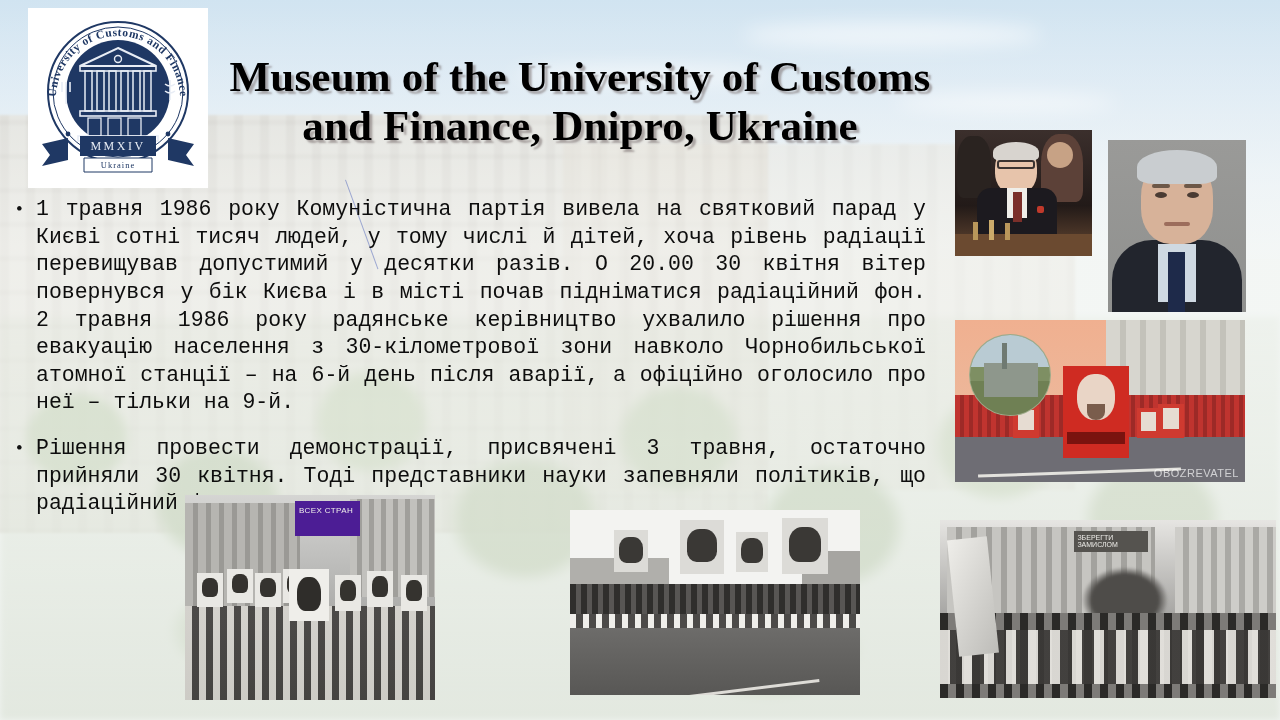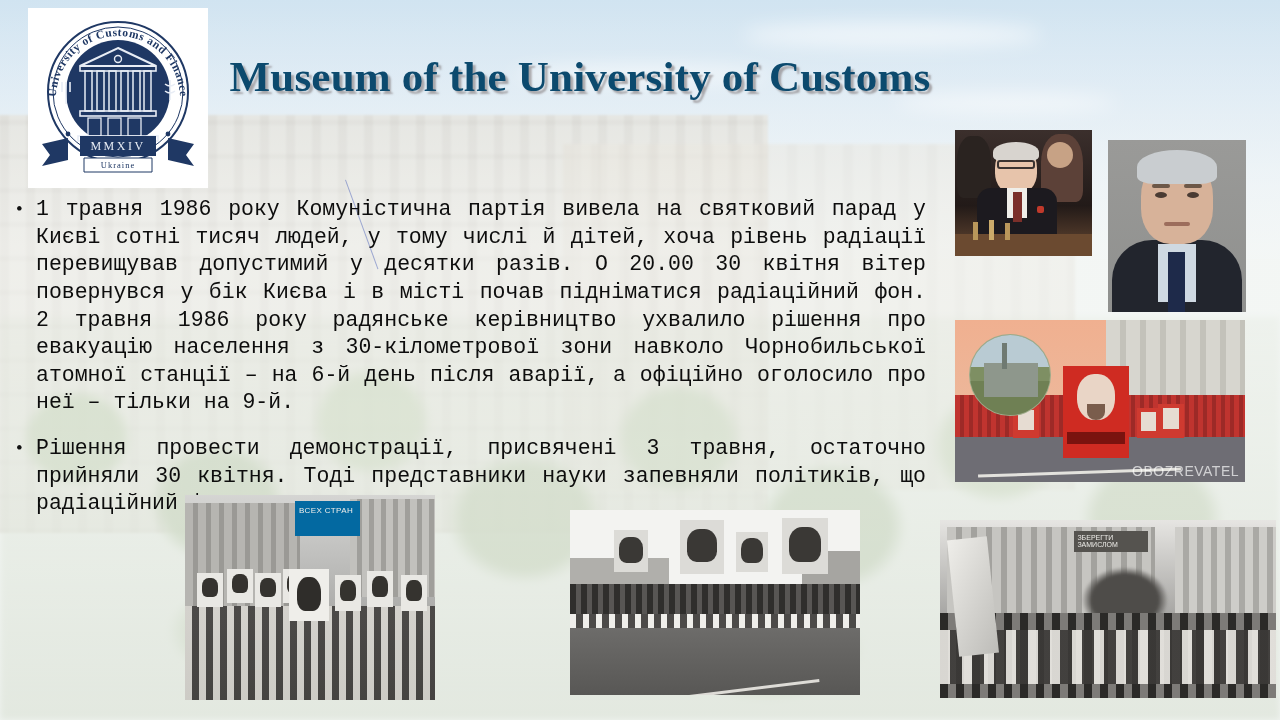--- a/index.html
+++ b/index.html
@@ -77,21 +77,21 @@
   .logo-box svg { display: block; }
 
   
   .title {
     position: absolute; left: 205px; top: 52px; width: 750px;
     text-align: center;
     font-family: "Liberation Serif", serif;
     font-weight: bold;
     font-size: 43px;
     line-height: 1.14;
-    color: #0c4a6e;
+    color: #000000;
     text-shadow: 3px 3px 2px rgba(120,110,110,.55);
     letter-spacing: .2px;
   }
 
   
   .body-block { position: absolute; left: 14px; top: 196px; width: 912px; }
   .bullet-row {
     display: flex; align-items: flex-start;
     font-size: 21.5px; line-height: 1.285;
     color: #0d0d0d;
@@ -165,32 +165,32 @@
   #ph-parade-lenin .inset {
       position:absolute; left:14px; top:14px; width:82px; height:82px; border-radius:50%;
       overflow:hidden; background:#7e8f63; border:1px solid rgba(255,255,255,.25);
   }
   #ph-parade-lenin .inset .isky { position:absolute; left:0; top:0; width:100%; height:40%; background:#b9cbd3; }
   #ph-parade-lenin .inset .iground { position:absolute; left:0; bottom:0; width:100%; height:42%; background:#6f8054; }
   #ph-parade-lenin .inset .ireactor { position:absolute; left:14px; top:28px; width:54px; height:34px; background:#8e978c; }
   #ph-parade-lenin .inset .istack { position:absolute; left:32px; top:8px; width:5px; height:26px; background:#6f7a72; }
   #ph-parade-lenin .watermark {
       position:absolute; right:6px; bottom:3px; font-family:"Liberation Sans", sans-serif;
-      font-size:14px; color: rgba(255,255,255,.68); letter-spacing:.5px;
+      font-size:11px; color: rgba(255,255,255,.68); letter-spacing:.5px;
   }
 
   
   #ph-bw-marx { left: 185px; top: 495px; width: 250px; height: 205px; }
   #ph-bw-marx .skyb { position:absolute; inset:0; background: linear-gradient(180deg,#d5d5d3,#8d8d8b); }
   #ph-bw-marx .blda { position:absolute; left:0; top:4%; width:46%; height:50%;
       background: repeating-linear-gradient(90deg,#b6b5b1 0 8px,#9a9995 8px 13px),
                   repeating-linear-gradient(0deg,#a8a7a3 0 6px,#c2c1bd 6px 16px); }
   #ph-bw-marx .bldb { position:absolute; right:0; top:2%; width:34%; height:48%;
       background: repeating-linear-gradient(90deg,#c2c1bd 0 7px,#a09f9b 7px 12px); }
-  #ph-bw-marx .sign { position:absolute; left:44%; top:3%; width:26%; height:17%; background:#0369a1; }
+  #ph-bw-marx .sign { position:absolute; left:44%; top:3%; width:26%; height:17%; background:#4c1d95; }
   #ph-bw-marx .sign span { position:absolute; left:4px; top:5px; color:#efeeea; font-size:8px;
       font-family:"Liberation Sans", sans-serif; letter-spacing:.4px; }
   #ph-bw-marx .street { position:absolute; left:0; bottom:0; width:100%; height:46%;
       background: linear-gradient(180deg,#6e6d6b,#3d3c3a); }
   #ph-bw-marx .crowd { position:absolute; left:0; bottom:0; width:100%; height:46%;
       background: repeating-linear-gradient(90deg, rgba(230,228,222,.85) 0 7px, rgba(70,68,66,.85) 7px 14px); }
   #ph-bw-marx .pt { position:absolute; background:#e9e8e4; }
   #ph-bw-marx .pt i { position:absolute; left:18%; top:14%; width:64%; height:58%; background:#35332f; display:block; border-radius:40% 40% 30% 30%; }
   #ph-bw-marx .marx { position:absolute; left:104px; top:74px; width:40px; height:52px; background:#efeeea; }
   #ph-bw-marx .marx i { position:absolute; left:8px; top:8px; width:24px; height:34px; background:#2f2d2a; border-radius:44% 44% 34% 34%; display:block; }
@@ -287,20 +287,21 @@
       <polygon points="162,132 136,126 136,148 162,154 154,143" fill="#1f3864"></polygon>
       <rect x="48" y="124" width="76" height="20" fill="#1f3864"></rect>
       <text x="86" y="138" text-anchor="middle" font-family="Liberation Serif, serif" font-size="12" letter-spacing="2.5" fill="#e8edf5">MMXIV</text>
       <path d="M52,146 h68 v14 h-68 z" fill="#ffffff" stroke="#1f3864" stroke-width="1"></path>
       <text x="86" y="156" text-anchor="middle" font-family="Liberation Serif, serif" font-size="8.5" letter-spacing="1" fill="#1f3864">Ukraine</text>
     </svg>
   </div>
 
   <div class="title">
     <div>Museum of the University of Customs</div>
+    <div>and Finance, Dnipro, Ukraine</div>
   </div>
 
   <div class="body-block">
     <div class="bullet-row">
       <div class="bullet-dot">•</div>
       <div class="bullet-text">1 травня 1986 року Комуністична партія вивела на святковий парад у Києві сотні тисяч людей, у тому числі й дітей, хоча рівень радіації перевищував допустимий у десятки разів. О 20.00 30 квітня вітер повернувся у бік Києва і в місті почав підніматися радіаційний фон. 2 травня 1986 року радянське керівництво ухвалило рішення про евакуацію населення з 30-кілометрової зони навколо Чорнобильської атомної станції – на 6-й день після аварії, а офіційно оголосило про неї – тільки на 9-й.</div>
     </div>
     <div class="bullet-row">
       <div class="bullet-dot">•</div>
       <div class="bullet-text">Рішення провести демонстрації, присвячені 3 травня, остаточно прийняли 30 квітня. Тоді представники науки запевняли політиків, що радіаційний фон в межах норми.</div>

